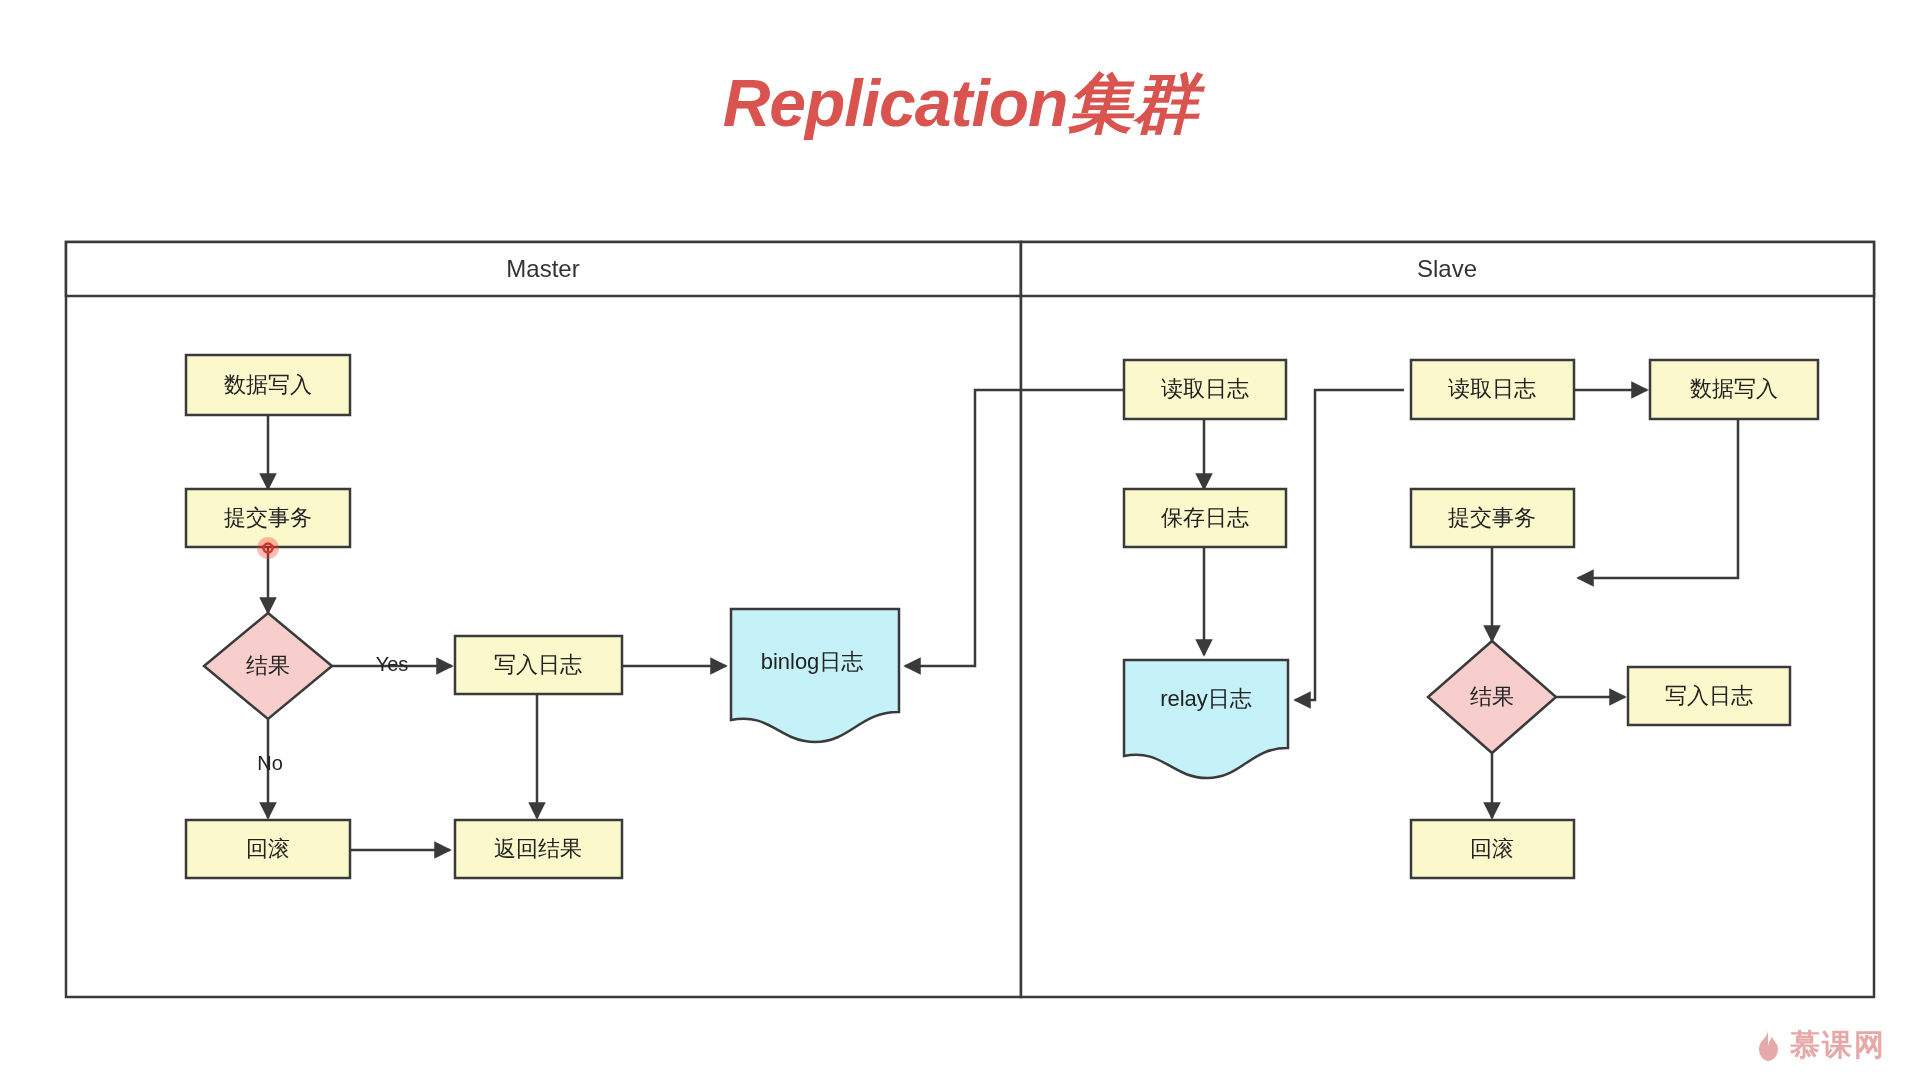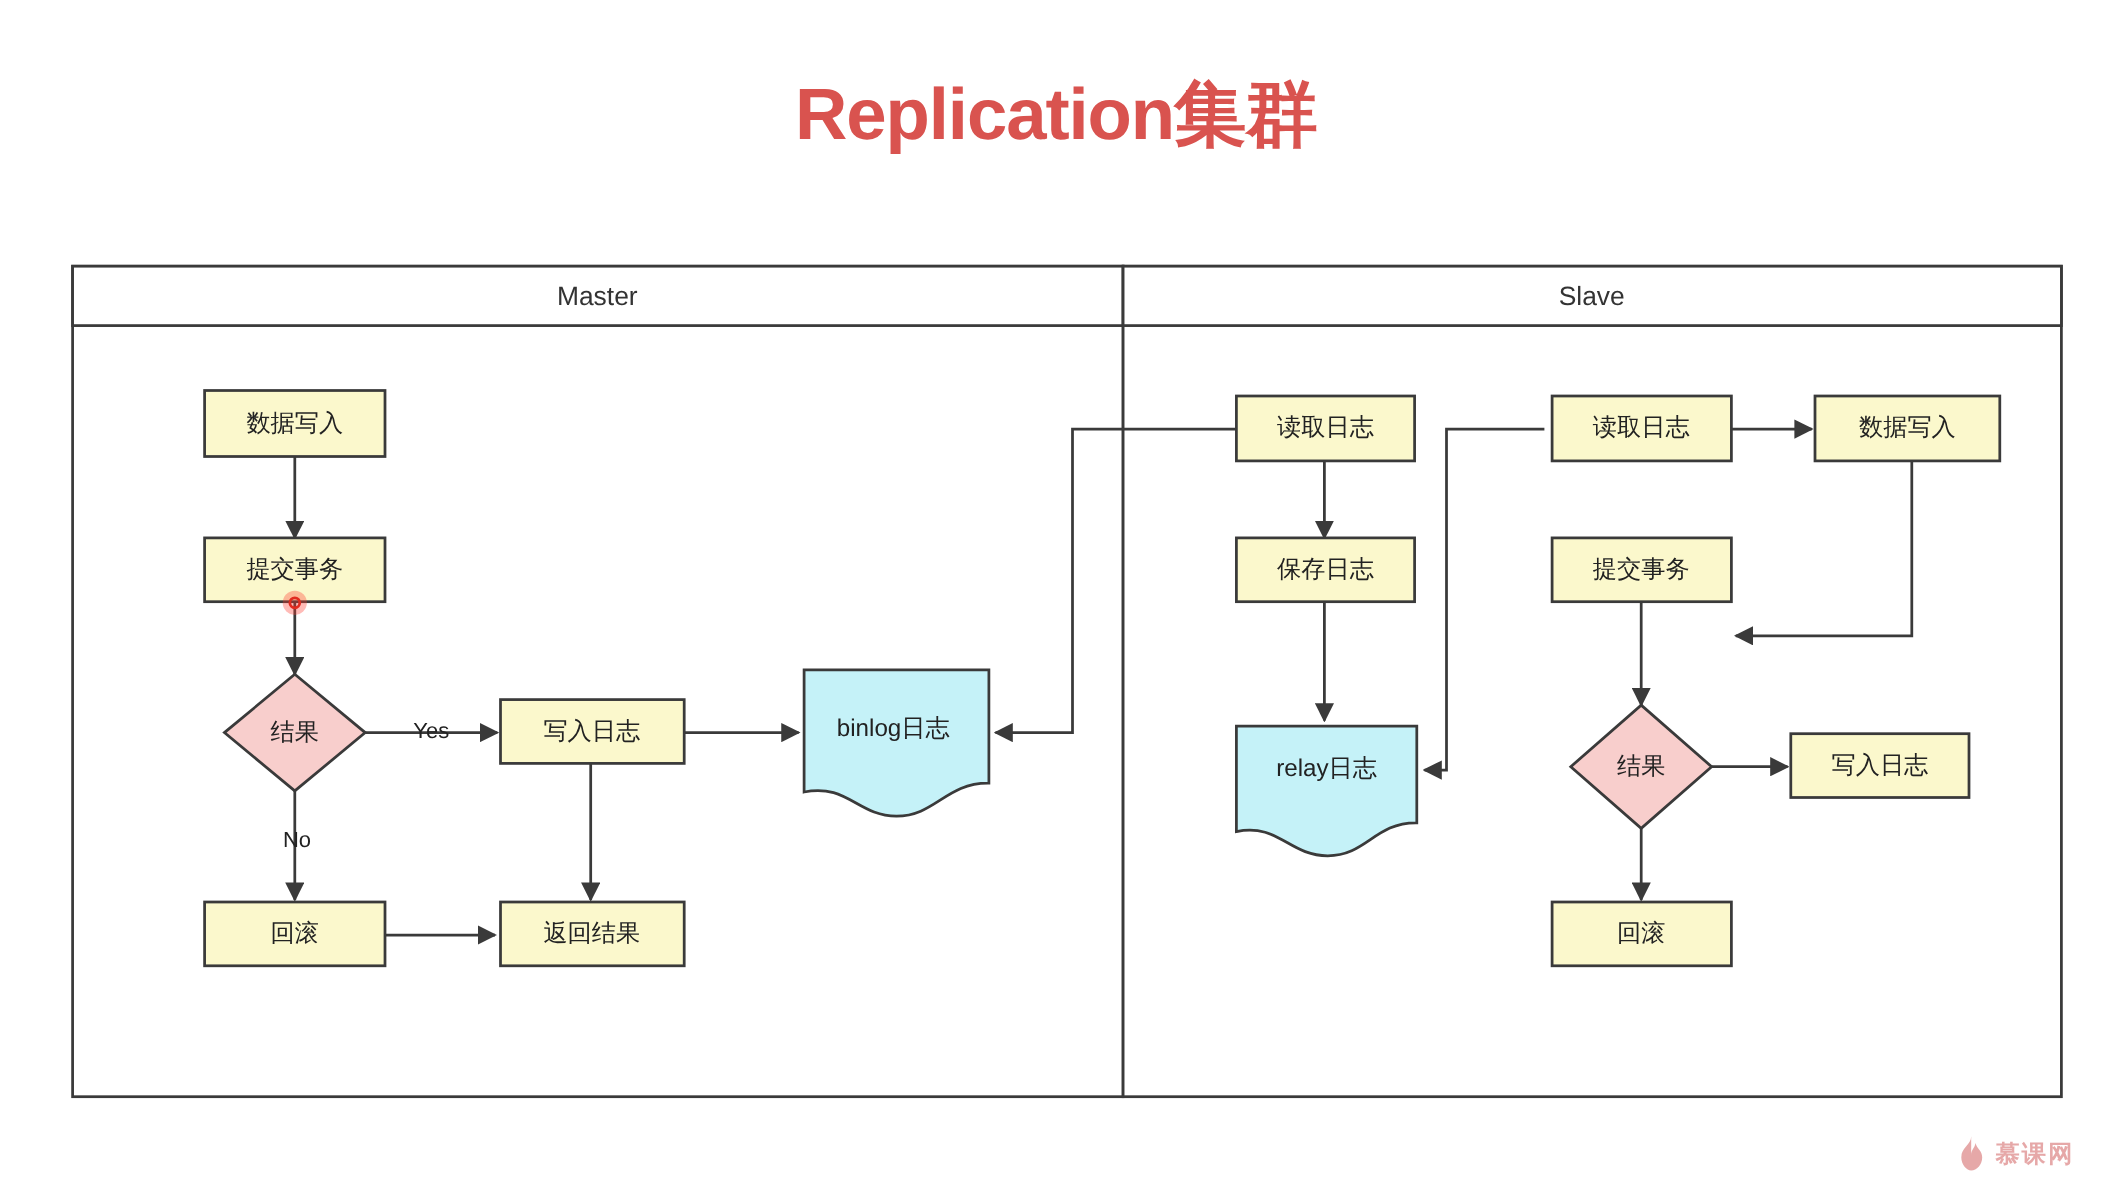--- a/index.html
+++ b/index.html
@@ -23,20 +23,21 @@
     position: absolute;
     left: 0;
     top: 70px;
     width: 1920px;
     text-align: center;
     font-size: 66px;
     font-weight: bold;
     color: #d9534f;
     letter-spacing: -1px;
     line-height: 1;
+    font-style: italic;
   }
   svg#diagram {
     position: absolute;
     left: 0;
     top: 0;
   }
   .lane-box {
     fill: #ffffff;
     stroke: #3a3a3a;
     stroke-width: 2.5;
@@ -84,21 +85,21 @@
   #watermark {
     position: absolute;
     right: 34px;
     bottom: 14px;
     display: flex;
     align-items: center;
     gap: 8px;
     opacity: .85;
   }
   #watermark .wm-text {
-    font-size: 22px;
+    font-size: 30px;
     font-weight: bold;
     color: #e29a9a;
     letter-spacing: 2px;
   }
 </style>
 </head>
 <body>
 
 <div id="stage">
 

